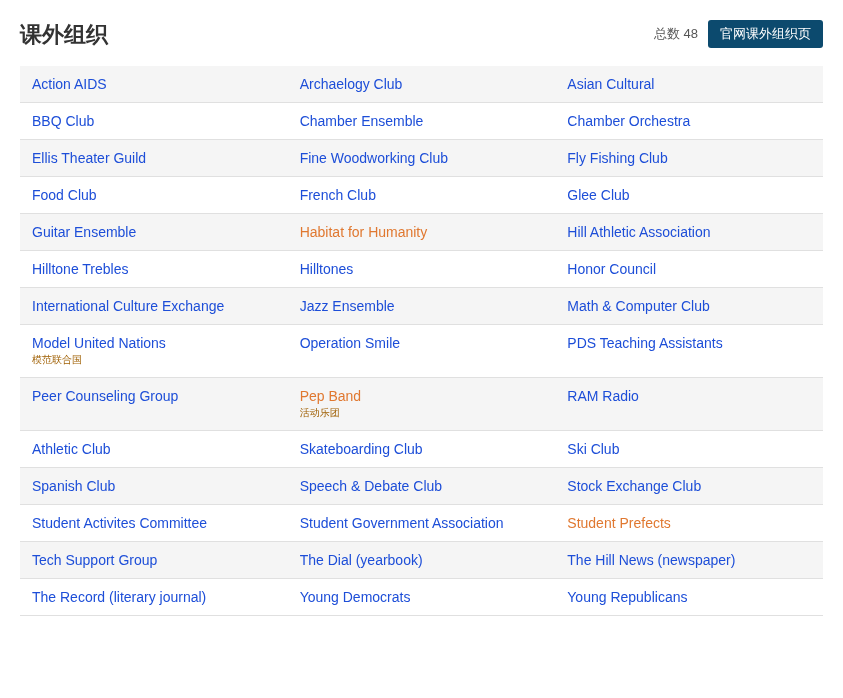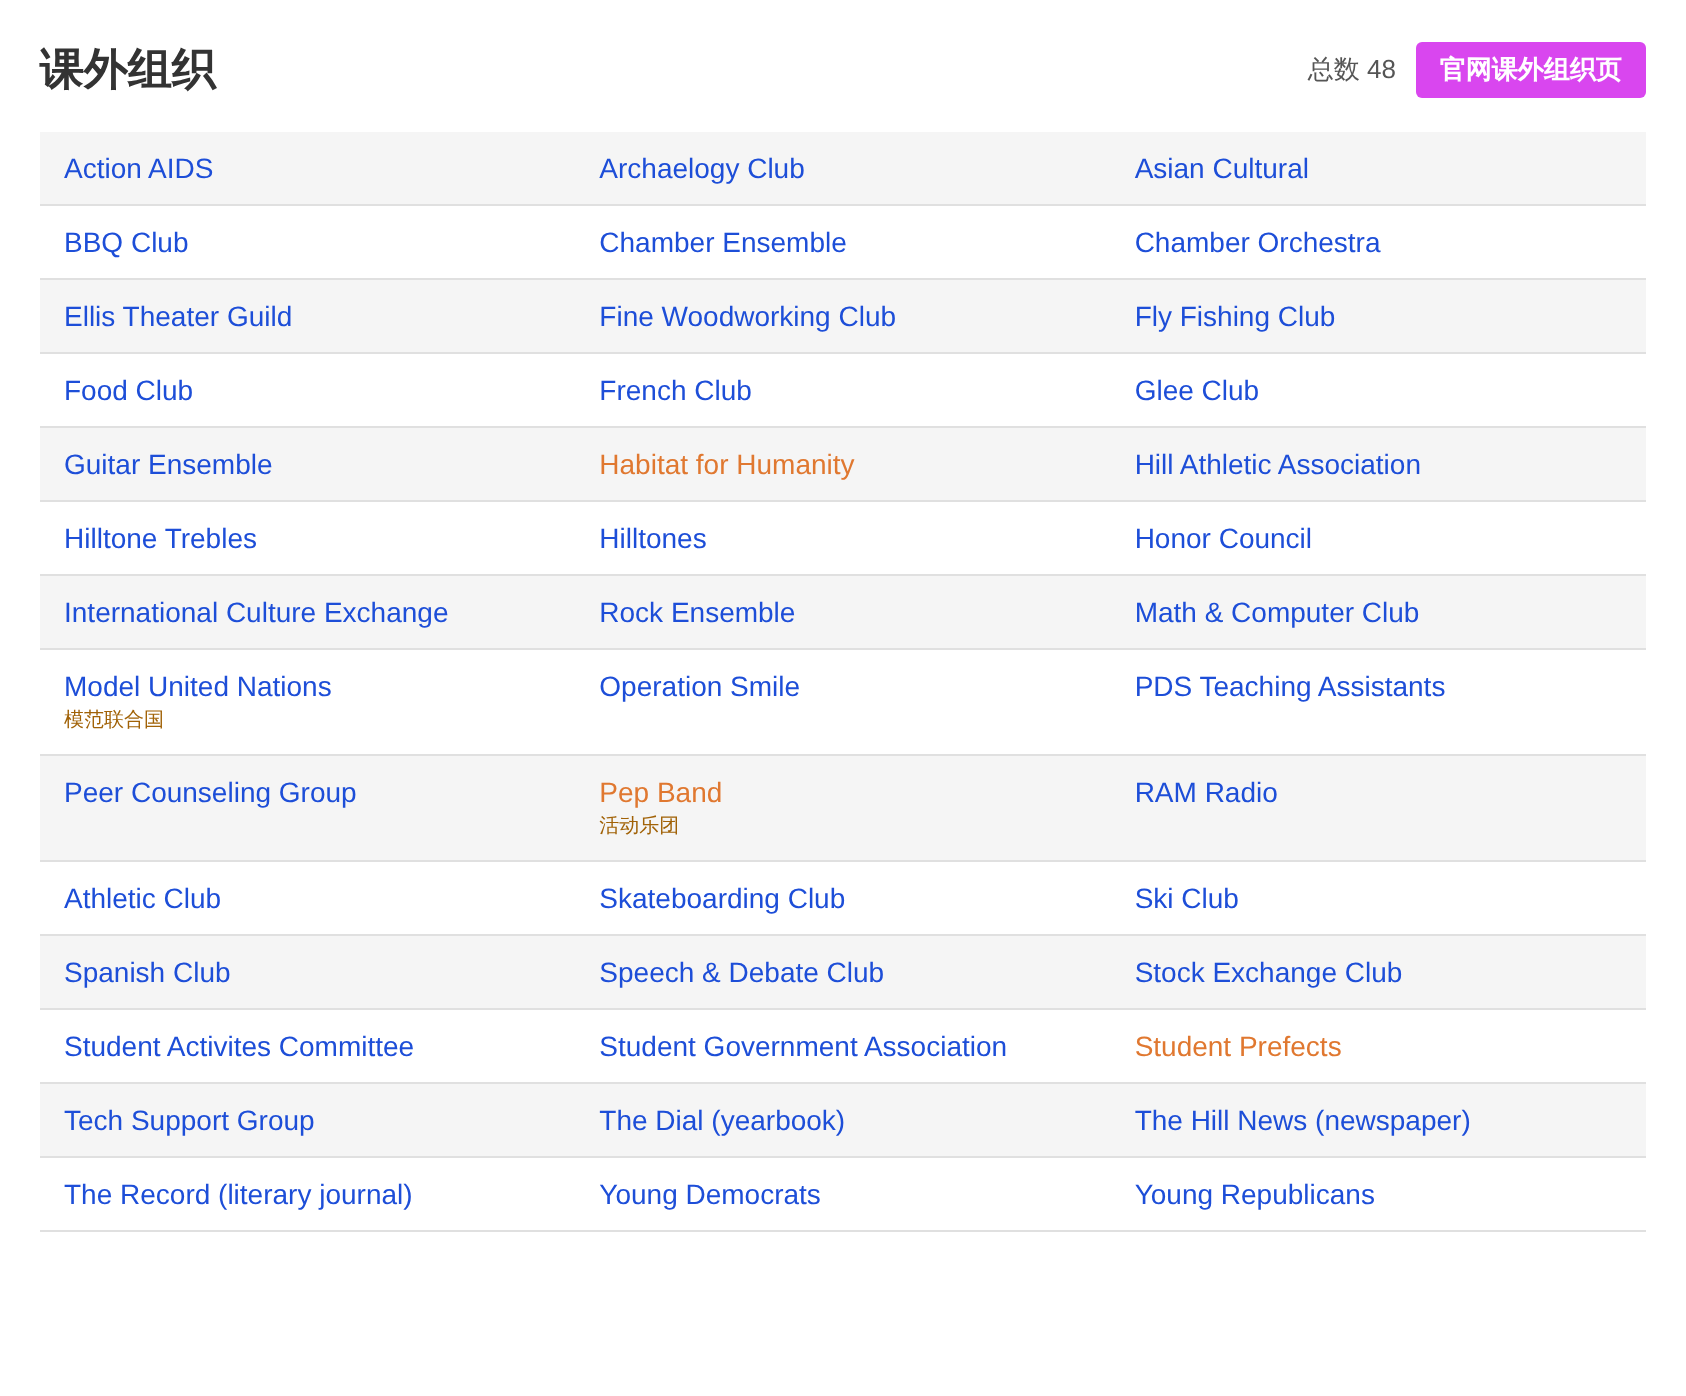--- a/index.html
+++ b/index.html
@@ -9,48 +9,47 @@
       background: #fff;
       color: #333;
     }
     .page {
       width: 843px;
       min-height: 698px;
       padding: 20px 20px 20px 20px;
     }
     .header {
       display: flex;
-      align-items: center;
+      align-items: flex-start;
       justify-content: space-between;
       margin-bottom: 16px;
     }
     .page-title {
       font-size: 22px;
       font-weight: bold;
       color: #333;
     }
     .header-right {
       display: flex;
       align-items: center;
       gap: 10px;
     }
     .total-count {
       color: #555;
       font-size: 13px;
     }
     .official-link {
-      background: #d946ef;
+      background: #0c4a6e;
       color: #fff;
       padding: 5px 12px;
       border-radius: 3px;
       font-size: 13px;
       cursor: pointer;
       border: none;
       white-space: nowrap;
-      font-weight: bold;
     }
     .table {
       width: 100%;
       border-collapse: collapse;
     }
     .table tr {
       border-bottom: 1px solid #e0e0e0;
     }
     .table tr:nth-child(odd) {
       background: #f5f5f5;
@@ -119,21 +118,21 @@
           <td><a href="#" class="link-orange">Habitat for Humanity</a></td>
           <td><a href="#" class="link-blue">Hill Athletic Association</a></td>
         </tr>
         <tr>
           <td><a href="#" class="link-blue">Hilltone Trebles</a></td>
           <td><a href="#" class="link-blue">Hilltones</a></td>
           <td><a href="#" class="link-blue">Honor Council</a></td>
         </tr>
         <tr>
           <td><a href="#" class="link-blue">International Culture Exchange</a></td>
-          <td><a href="#" class="link-blue">Rock Ensemble</a></td>
+          <td><a href="#" class="link-blue">Jazz Ensemble</a></td>
           <td><a href="#" class="link-blue">Math &amp; Computer Club</a></td>
         </tr>
         <tr>
           <td><a href="#" class="link-blue">Model United Nations</a><span class="sub-text">模范联合国</span></td>
           <td><a href="#" class="link-blue">Operation Smile</a></td>
           <td><a href="#" class="link-blue">PDS Teaching Assistants</a></td>
         </tr>
         <tr>
           <td><a href="#" class="link-blue">Peer Counseling Group</a></td>
           <td><a href="#" class="link-orange">Pep Band</a><span class="sub-text">活动乐团</span></td>

